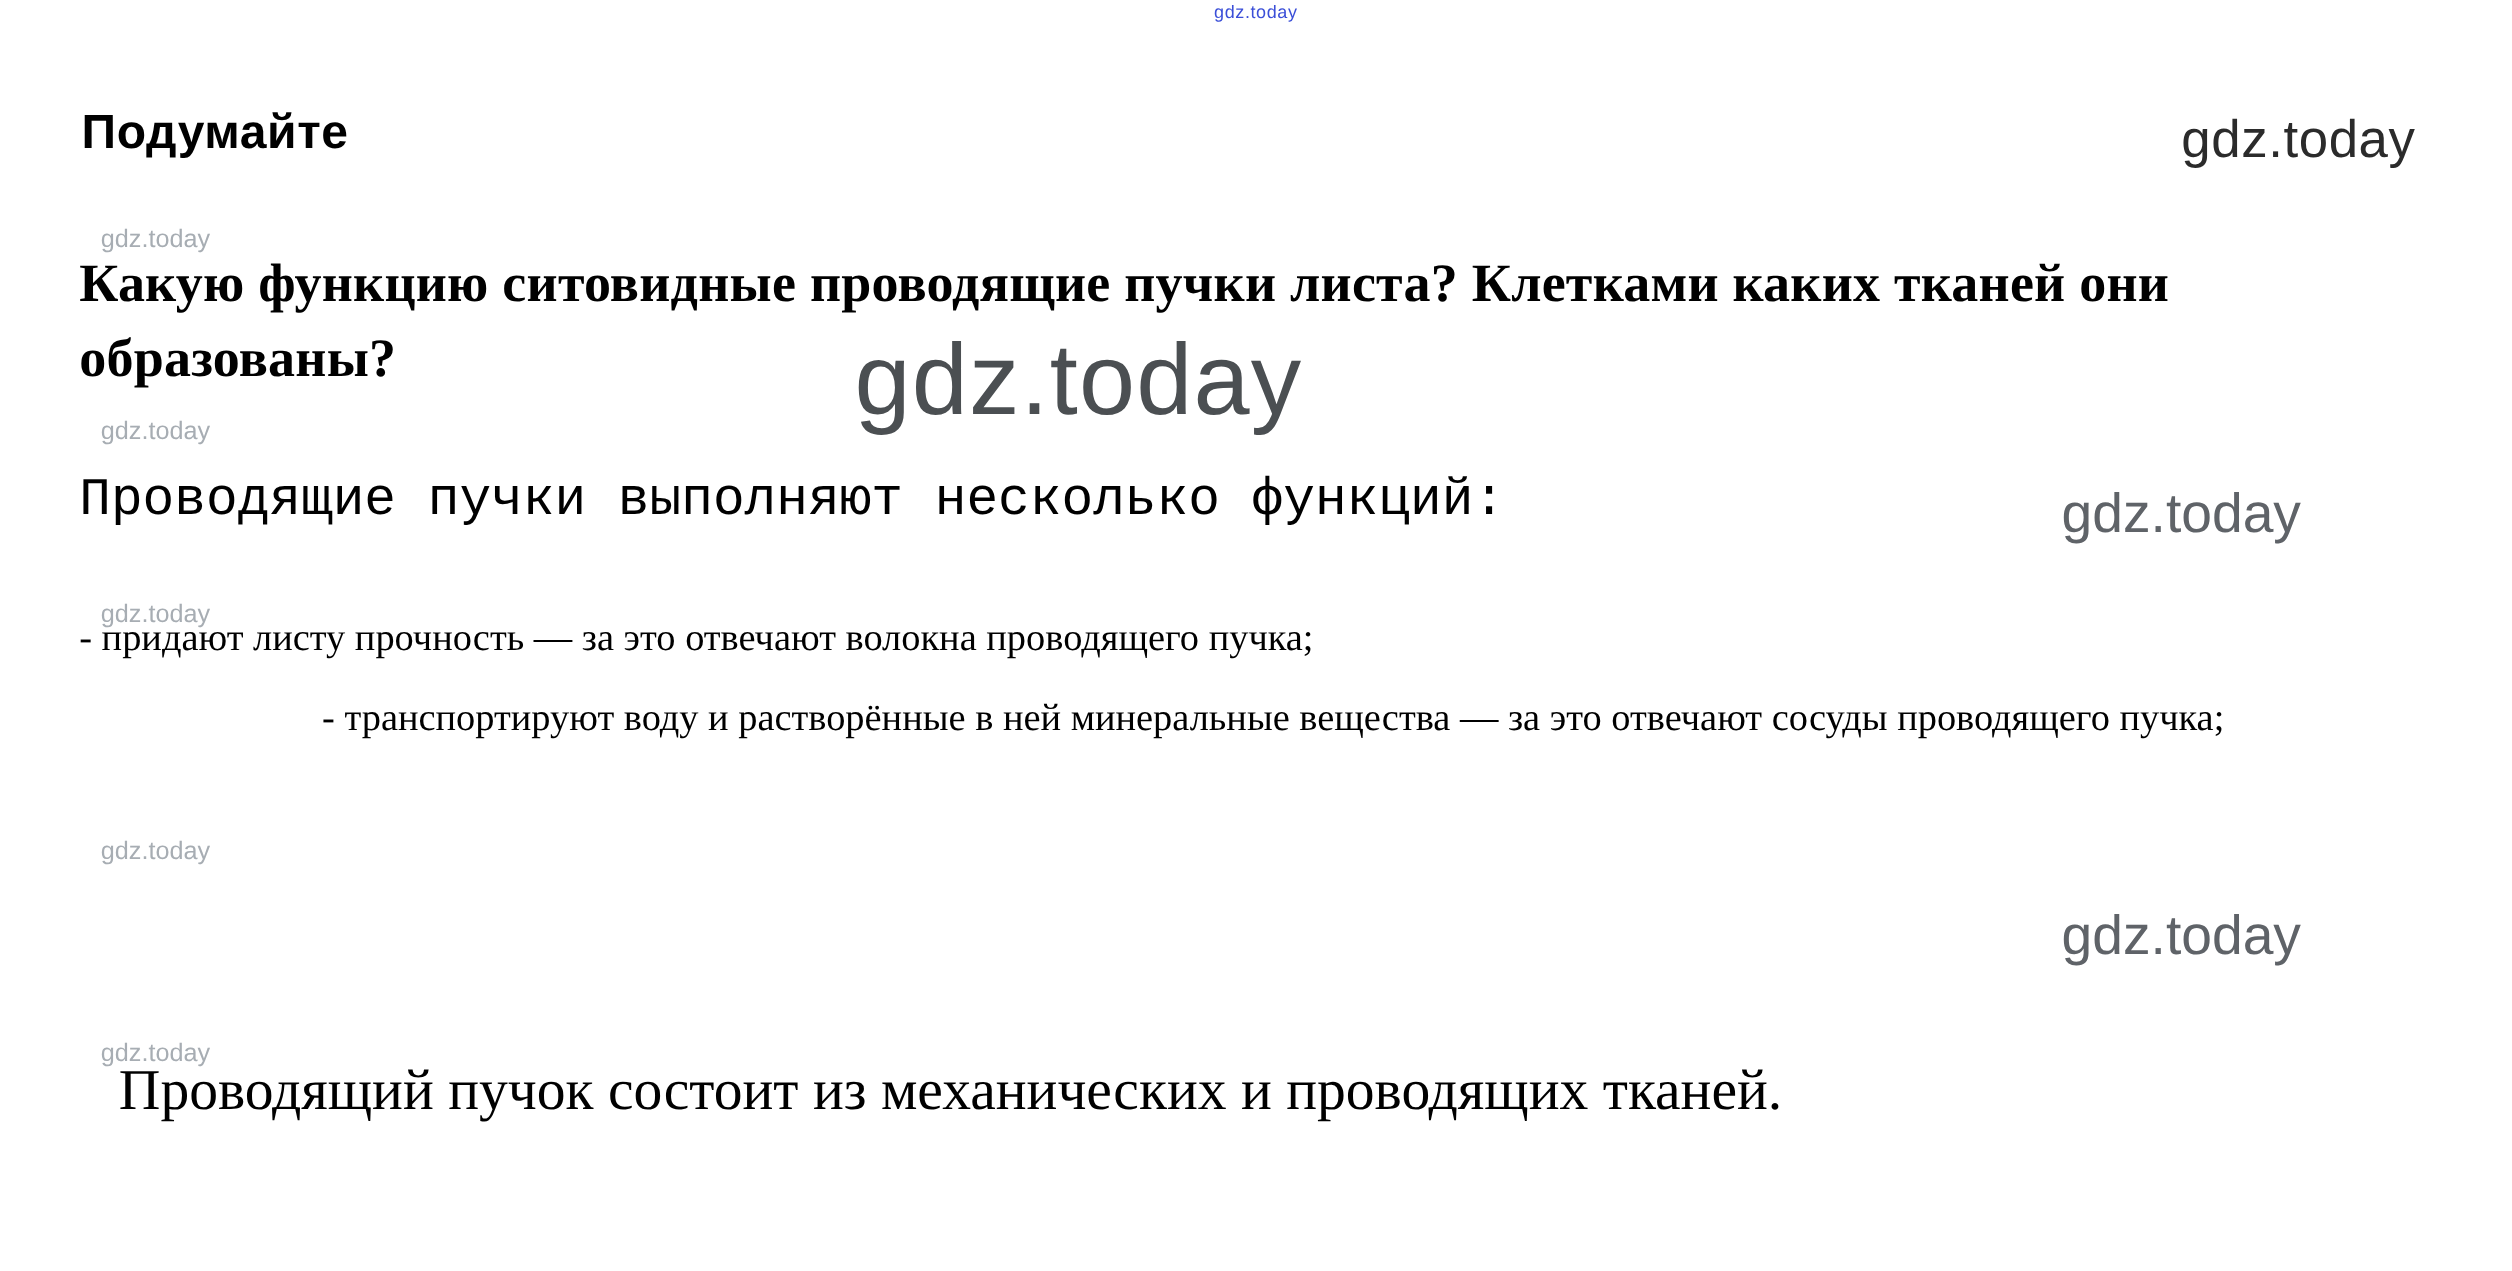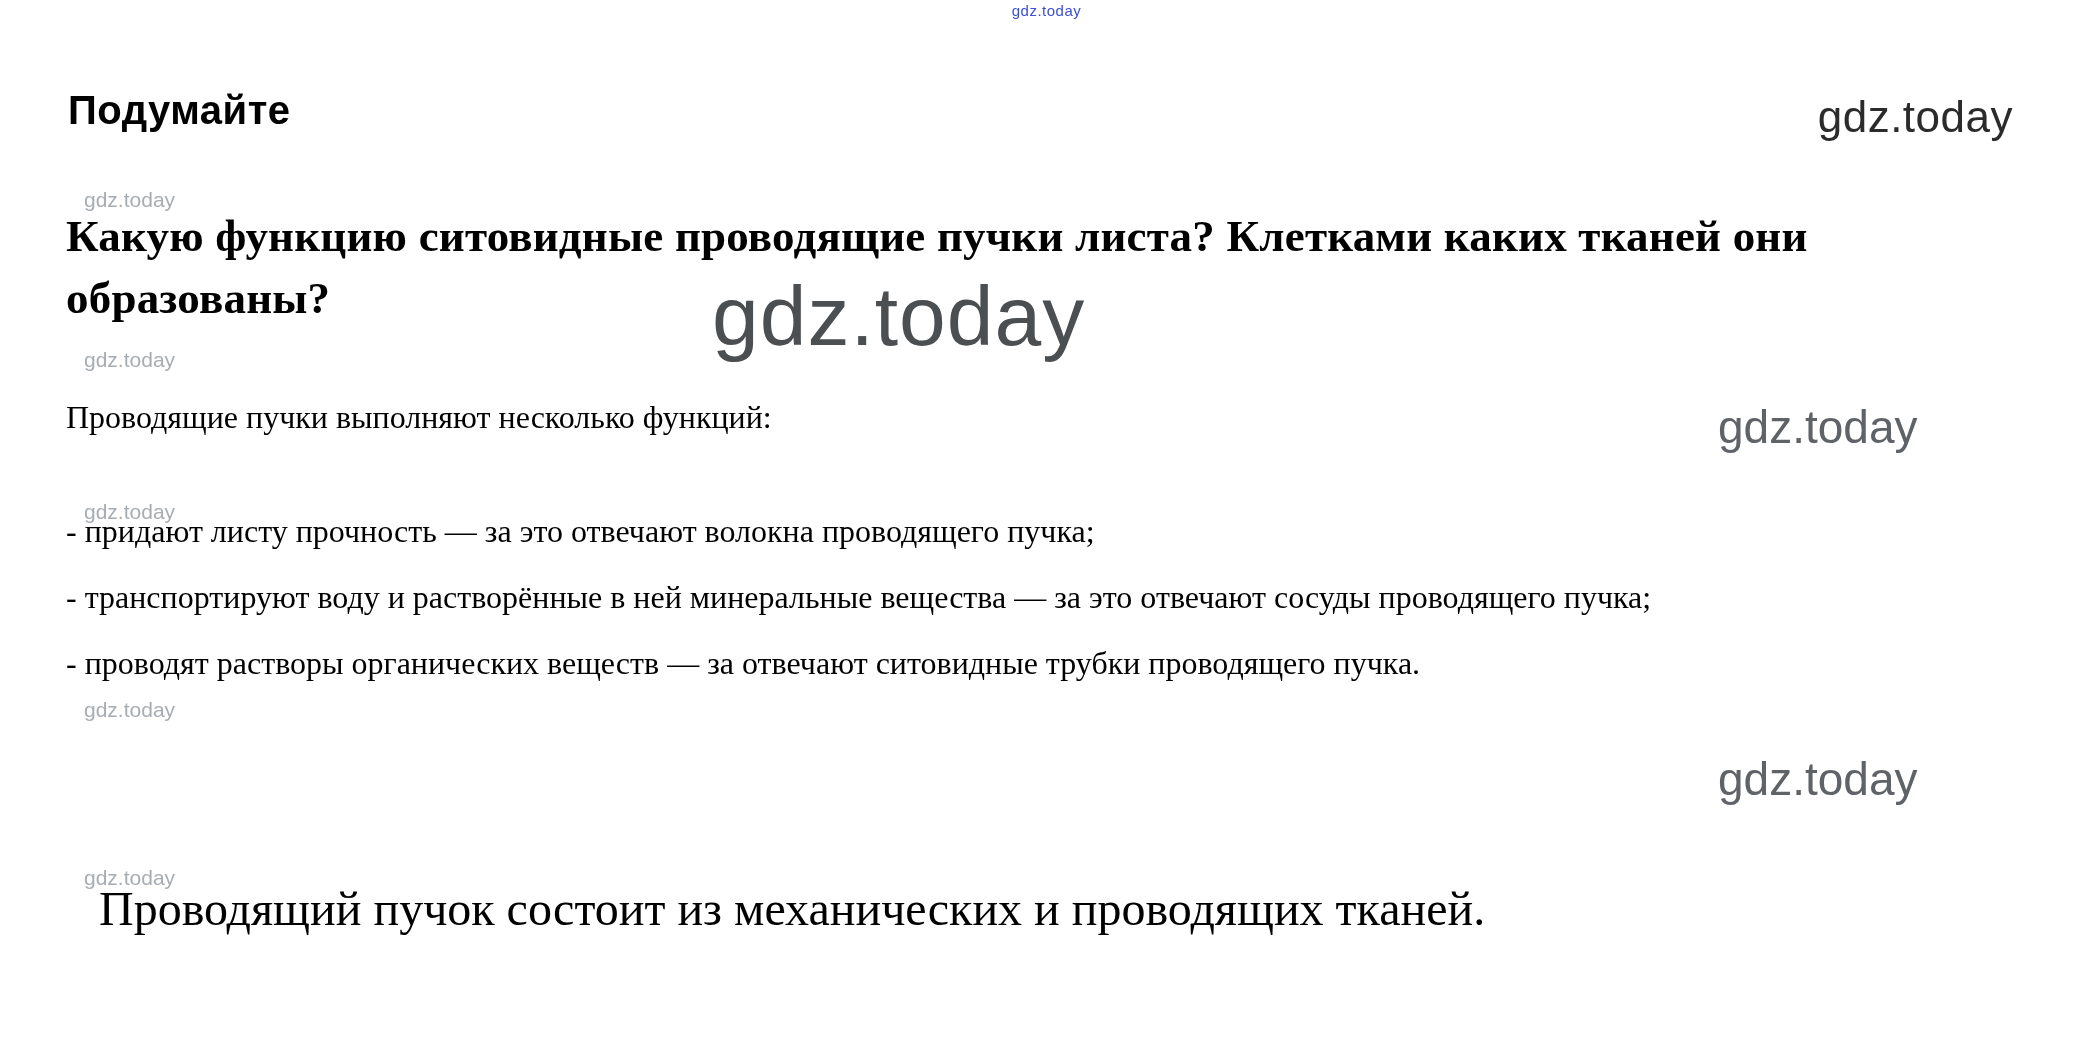--- a/index.html
+++ b/index.html
@@ -67,36 +67,37 @@
     font-weight: bold;
     font-size: 45px;
     line-height: 62px;
     letter-spacing: 0.2px;
   }
 
   .answer-intro {
     position: absolute;
     left: 66px;
     top: 388px;
-    font-size: 32px;
+    font-size: 44px;
     line-height: 58px;
+    font-family: Liberation Mono, monospace;
   }
 
   .bullets {
     position: absolute;
     left: 66px;
     top: 500px;
     width: 1990px;
     font-size: 32px;
     line-height: 62px;
   }
   .bullets .b {
     margin: 0 0 4px 0;
   }
-  .b-2 { margin-top: 6px; }
+  .b-2 { margin-top: 6px; text-align: center; }
   .b-3 { margin-top: 6px; }
 
   .conclusion {
     position: absolute;
     left: 54px;
     top: 880px;
     font-size: 48px;
     line-height: 58px;
     margin-left: 45px;
   }
@@ -133,21 +134,20 @@
 
   <div class="brand-top-right">gdz.today</div>
 
   <div class="question">Какую функцию ситовидные проводящие пучки листа? Клетками каких тканей они образованы?</div>
 
   <div class="answer-intro">Проводящие пучки выполняют несколько функций:</div>
 
   <div class="bullets">
     <div class="b b-1">- придают листу прочность — за это отвечают волокна проводящего пучка;</div>
     <div class="b b-2">- транспортируют воду и растворённые в ней минеральные вещества — за это отвечают сосуды проводящего пучка;</div>
-    <div class="b b-3">- проводят растворы органических веществ — за отвечают ситовидные трубки проводящего пучка.</div>
   </div>
 
   <div class="conclusion">Проводящий пучок состоит из механических и проводящих тканей.</div>
 
   <div class="wm wm-small wm1">gdz.today</div>
   <div class="wm wm-small wm2">gdz.today</div>
   <div class="wm wm-small wm3">gdz.today</div>
   <div class="wm wm-small wm4">gdz.today</div>
   <div class="wm wm-small wm5">gdz.today</div>
 

